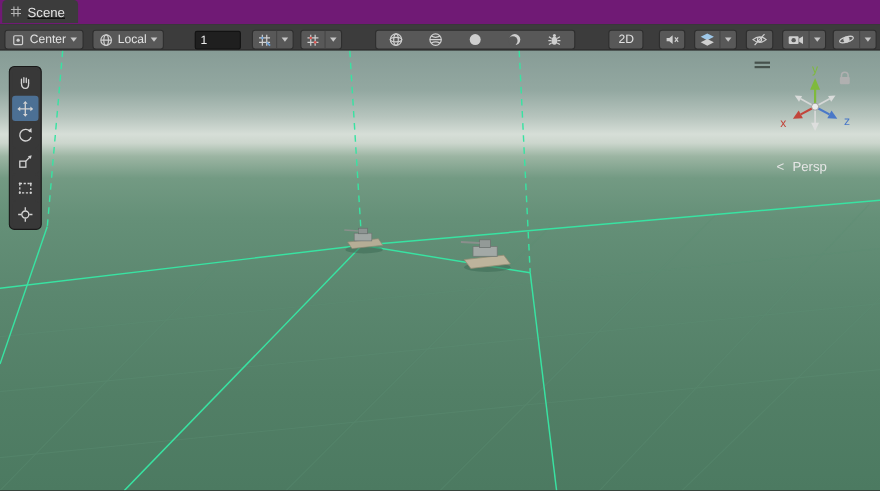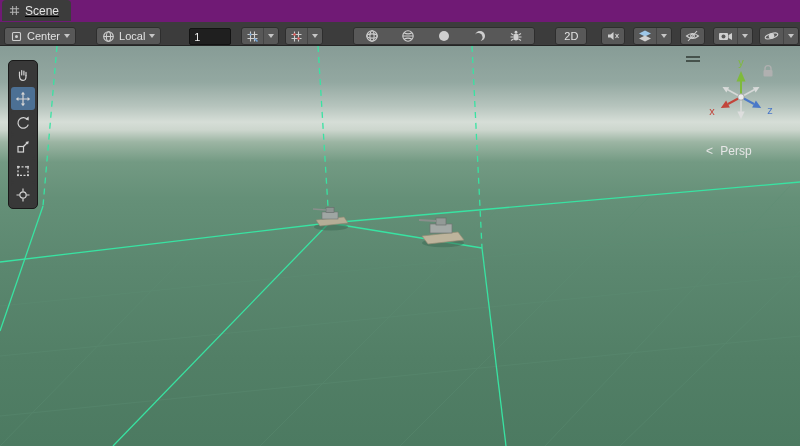--- a/index.html
+++ b/index.html
@@ -69,21 +69,21 @@
 
     <div class="tb-btn">
       <svg class="tb-icon" width="13" height="13" viewBox="0 0 13 13">
         <rect x="2.5" y="2.5" width="8" height="8" rx="1"></rect>
         <circle class="fill" cx="6.5" cy="6.5" r="1.5"></circle>
       </svg>
       <span>Center</span>
       <span class="caret"></span>
     </div>
 
-    <div class="tb-btn" style="margin-left:20px">
+    <div class="tb-btn" style="margin-left:8px">
       <svg class="tb-icon" width="13" height="13" viewBox="0 0 13 13">
         <circle cx="6.5" cy="6.5" r="4.8"></circle>
         <ellipse cx="6.5" cy="6.5" rx="2.1" ry="4.8"></ellipse>
         <path d="M1.7 6.5 H11.3"></path>
       </svg>
       <span>Local</span>
       <span class="caret"></span>
     </div>
 
     <input class="snap-field" style="margin-left: 28px;" value="1">
@@ -141,21 +141,21 @@
       </div>
       <div class="seg-cell">
         <svg class="tb-icon" width="14" height="14" viewBox="0 0 14 14">
           <ellipse class="fill" cx="7" cy="8" rx="2.6" ry="3.6"></ellipse>
           <circle class="fill" cx="7" cy="3.2" r="1.4"></circle>
           <path d="M4.5 6 L2 4.5 M4.3 8 H1.5 M4.5 10 L2 11.5 M9.5 6 L12 4.5 M9.7 8 H12.5 M9.5 10 L12 11.5"></path>
         </svg>
       </div>
     </div>
 
-    <div class="tb-btn" style="margin-left:20px; padding:0 8px">
+    <div class="tb-btn" style="margin-left:30px; padding:0 8px">
       <span>2D</span>
     </div>
 
     <div class="tb-btn" style="margin-left:14px; padding:0 4px">
       <svg class="tb-icon" width="14" height="14" viewBox="0 0 14 14">
         <path class="fill" d="M2 5.5 H4.5 L7.5 3 V11 L4.5 8.5 H2 Z"></path>
         <path d="M9.5 5 L12.5 9 M12.5 5 L9.5 9"></path>
       </svg>
     </div>
 

